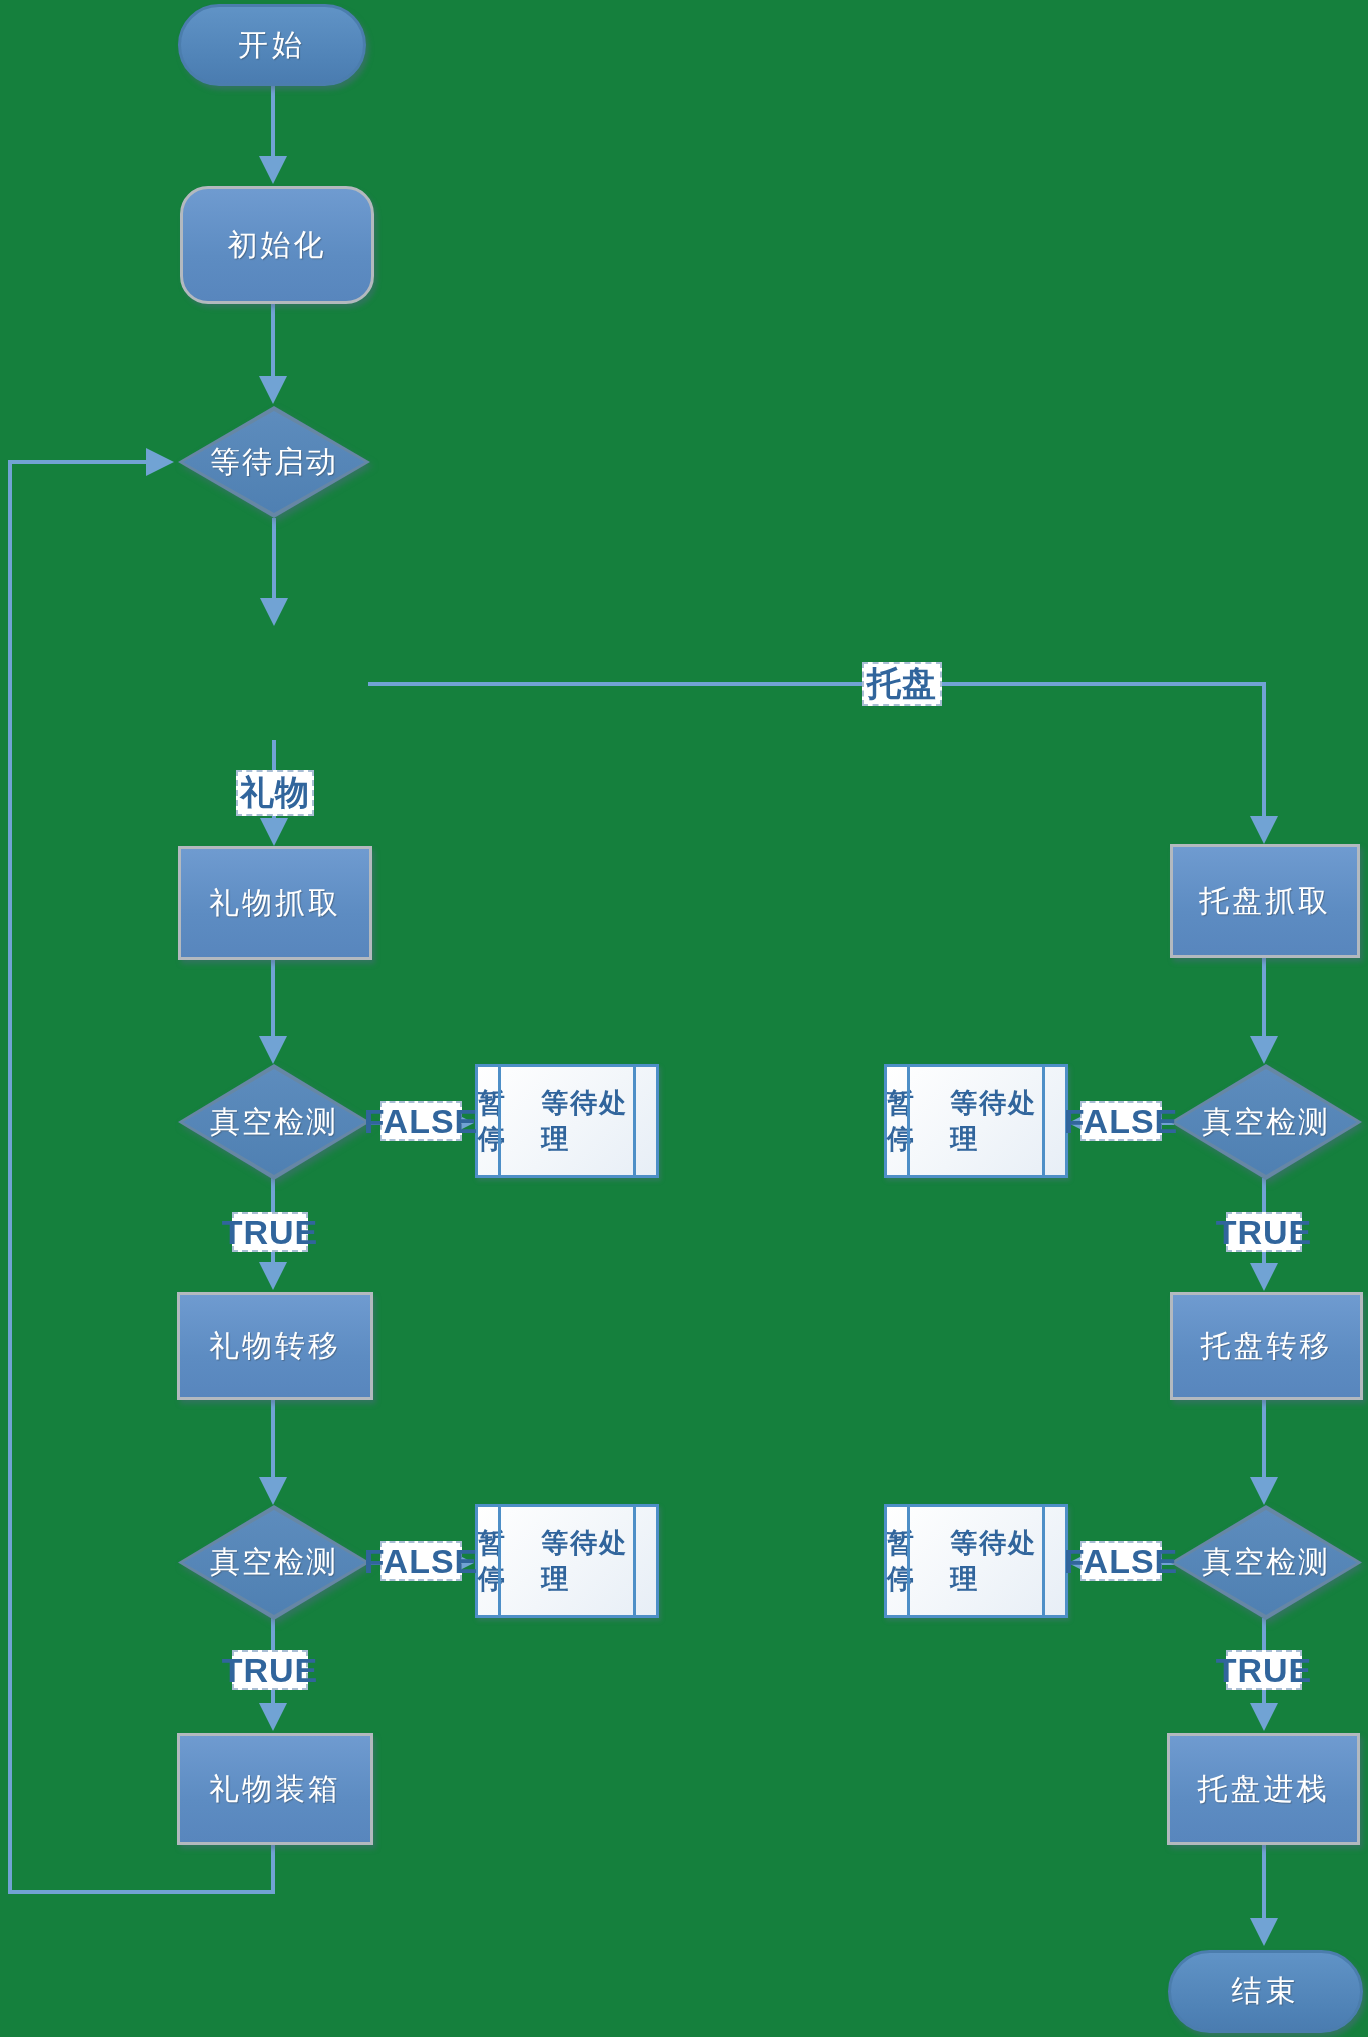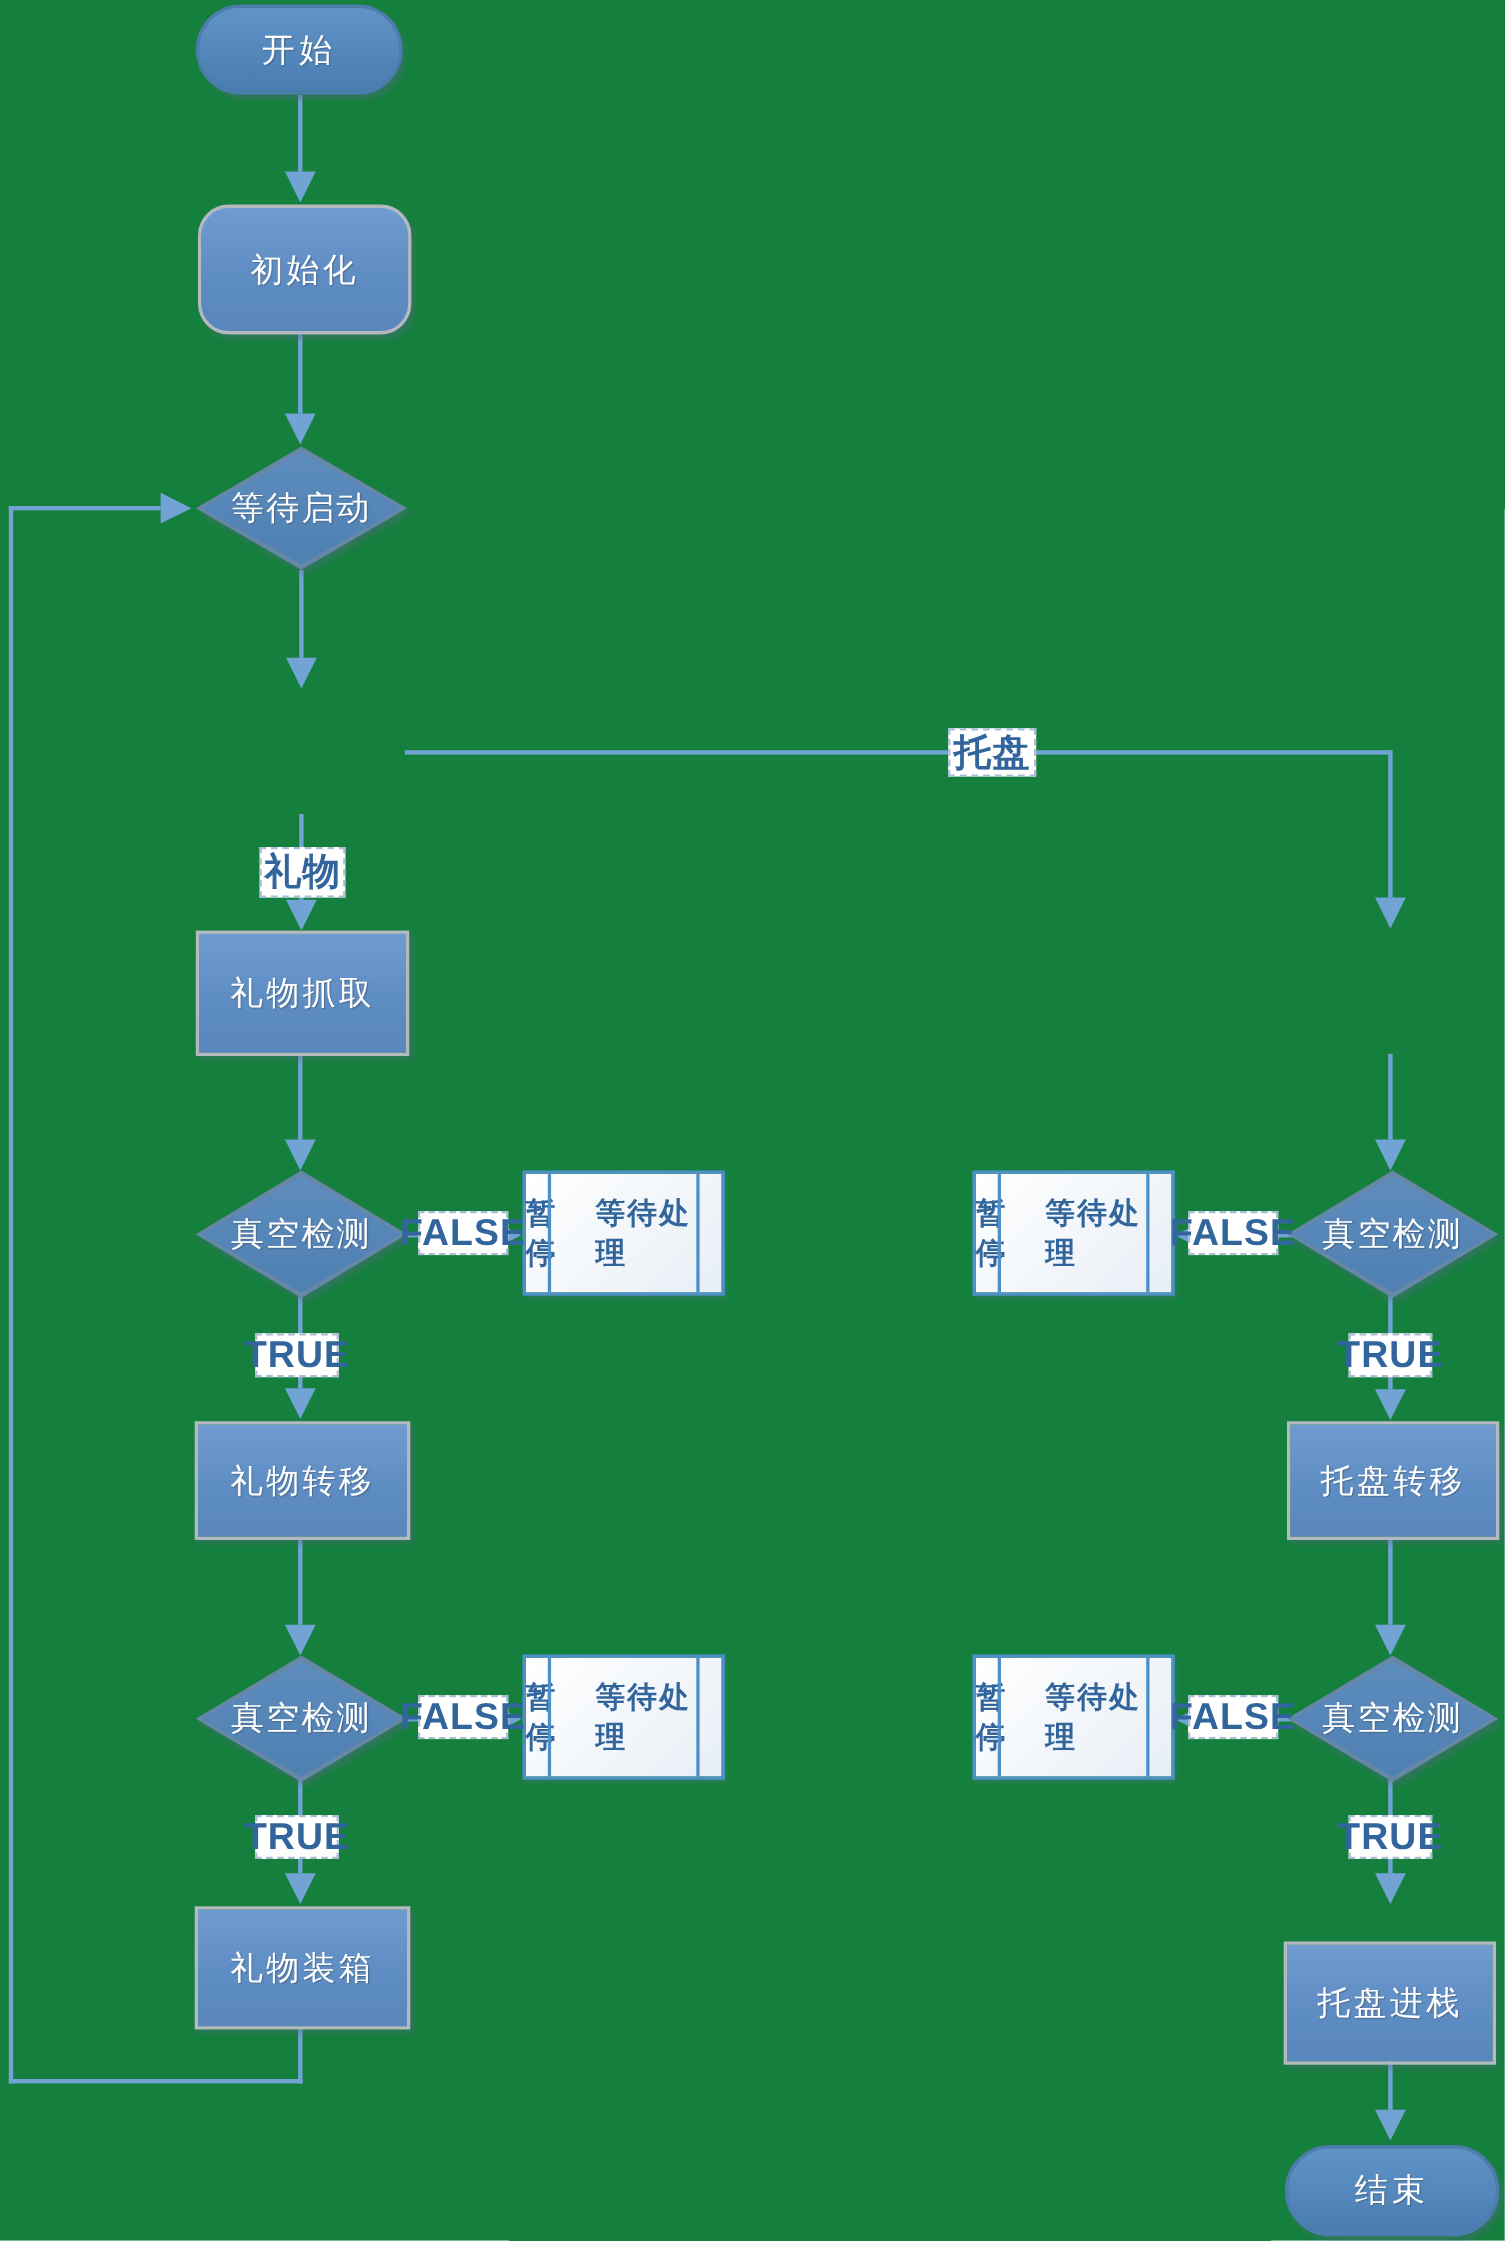--- a/index.html
+++ b/index.html
@@ -140,20 +140,23 @@
     <div class="d-label">等待启动</div>
   </div>
 
 
   <div class="elabel" style="left:236px;top:770px;width:78px;height:46px;">礼物</div>
   <div class="elabel" style="left:862px;top:662px;width:80px;height:44px;">托盘</div>
 
   <div class="rect" style="left:178px;top:846px;width:194px;height:114px;">
     <span>礼物抓取</span>
   </div>
+  <div class="rect" style="left:1170px;top:844px;width:190px;height:114px;">
+    <span>托盘抓取</span>
+  </div>
 
   <div class="diamond" style="left:178px;top:1064px;width:192px;height:116px;">
     <div class="d-outer"></div>
     <div class="d-inner"></div>
     <div class="d-label">真空检测</div>
   </div>
   <div class="diamond" style="left:1170px;top:1064px;width:192px;height:116px;">
     <div class="d-outer"></div>
     <div class="d-inner"></div>
     <div class="d-label">真空检测</div>
@@ -209,21 +212,21 @@
   </div>
 
   <div class="elabel" style="left:380px;top:1541px;width:82px;height:40px;">FALSE</div>
   <div class="elabel" style="left:1080px;top:1541px;width:82px;height:40px;">FALSE</div>
   <div class="elabel" style="left:232px;top:1650px;width:76px;height:40px;">TRUE</div>
   <div class="elabel" style="left:1226px;top:1650px;width:76px;height:40px;">TRUE</div>
 
   <div class="rect" style="left:177px;top:1733px;width:196px;height:112px;">
     <span>礼物装箱</span>
   </div>
-  <div class="rect" style="left:1167px;top:1733px;width:193px;height:112px;margin-top:32px;">
+  <div class="rect" style="left:1167px;top:1733px;width:193px;height:112px;">
     <span>托盘进栈</span>
   </div>
 
   <div class="pill" style="left:1168px;top:1950px;width:195px;height:83px;">
     <span>结束</span>
   </div>
 
 </div>
 
 </body></html>

